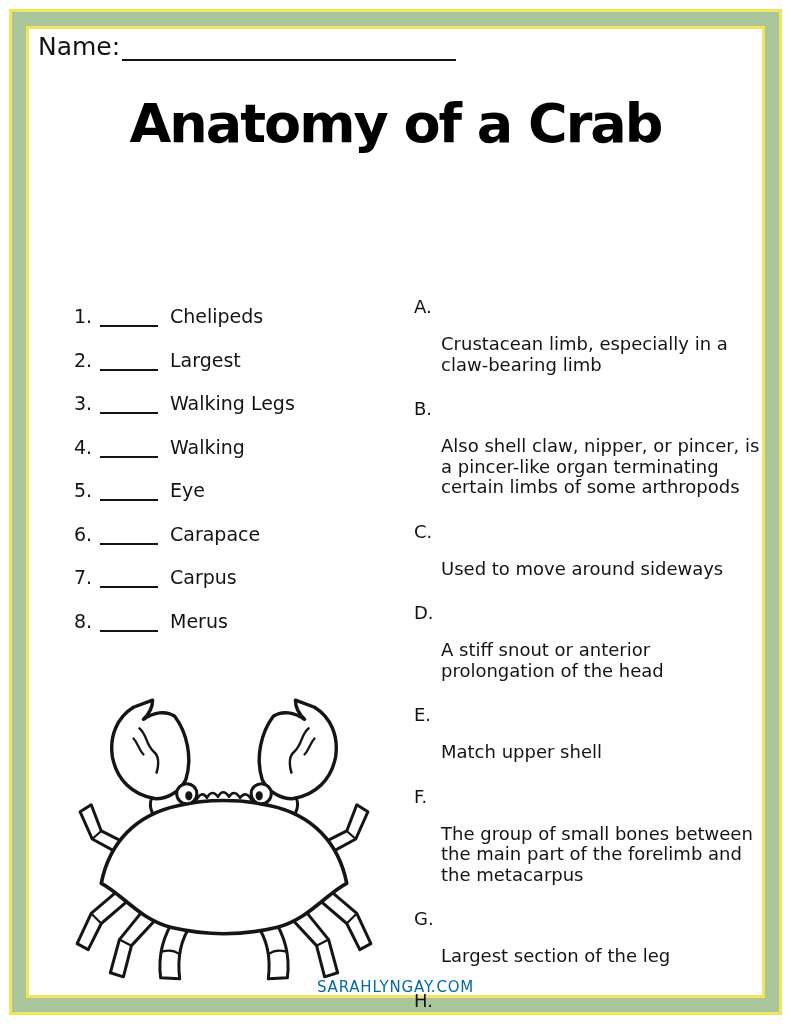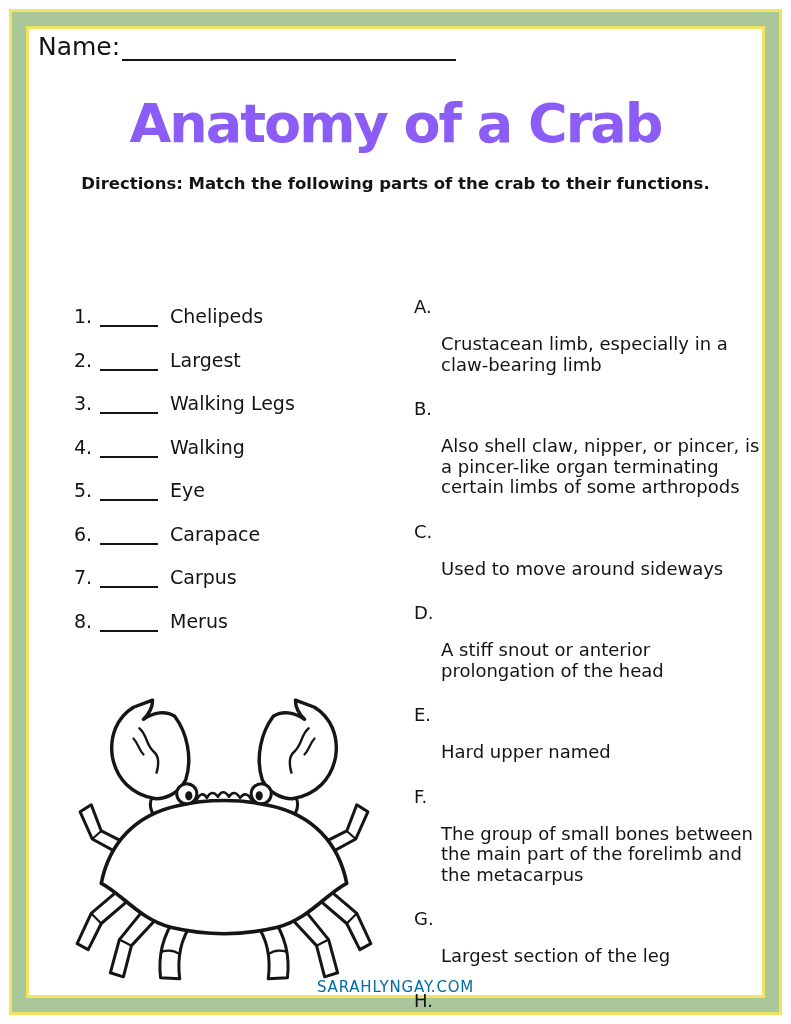--- a/index.html
+++ b/index.html
@@ -36,21 +36,21 @@
     border-bottom: 2.5px solid #141414;
     margin-left: 2px;
   }
   .title {
     position: absolute;
     top: 92px; left: 0; right: 0;
     text-align: center;
     font-size: 54px;
     font-weight: 800;
     letter-spacing: -2px;
-    color: #8b5cf6;
+    color: #000000;
     white-space: nowrap;
   }
   .directions {
     position: absolute;
     top: 174px; left: 0; right: 0;
     text-align: center;
     font-size: 16.5px;
     font-weight: 600;
   }
   .terms {
@@ -105,21 +105,20 @@
 
 <div class="page">
   <div class="frame"></div>
 
   <div class="name-row">
     <span>Name:</span>
     <span class="name-line"></span>
   </div>
 
   <div class="title">Anatomy of a Crab</div>
-  <div class="directions">Directions: Match the following parts of the crab to their functions.</div>
 
   <div class="terms">
     <div class="term-row">
       <span class="term-number">1.</span>
       <span class="answer-blank"></span>
       <span class="term-label">Chelipeds</span>
     </div>
     <div class="term-row">
       <span class="term-number">2.</span>
       <span class="answer-blank"></span>
@@ -169,21 +168,21 @@
     <div class="def-row">
       <span class="def-letter">C.</span>
       <span class="def-text">Used to move around sideways</span>
     </div>
     <div class="def-row">
       <span class="def-letter">D.</span>
       <span class="def-text">A stiff snout or anterior prolongation of the head</span>
     </div>
     <div class="def-row">
       <span class="def-letter">E.</span>
-      <span class="def-text">Hard upper named</span>
+      <span class="def-text">Match upper shell</span>
     </div>
     <div class="def-row">
       <span class="def-letter">F.</span>
       <span class="def-text">The group of small bones between the main part of the forelimb and the metacarpus</span>
     </div>
     <div class="def-row">
       <span class="def-letter">G.</span>
       <span class="def-text">Largest section of the leg</span>
     </div>
     <div class="def-row">

